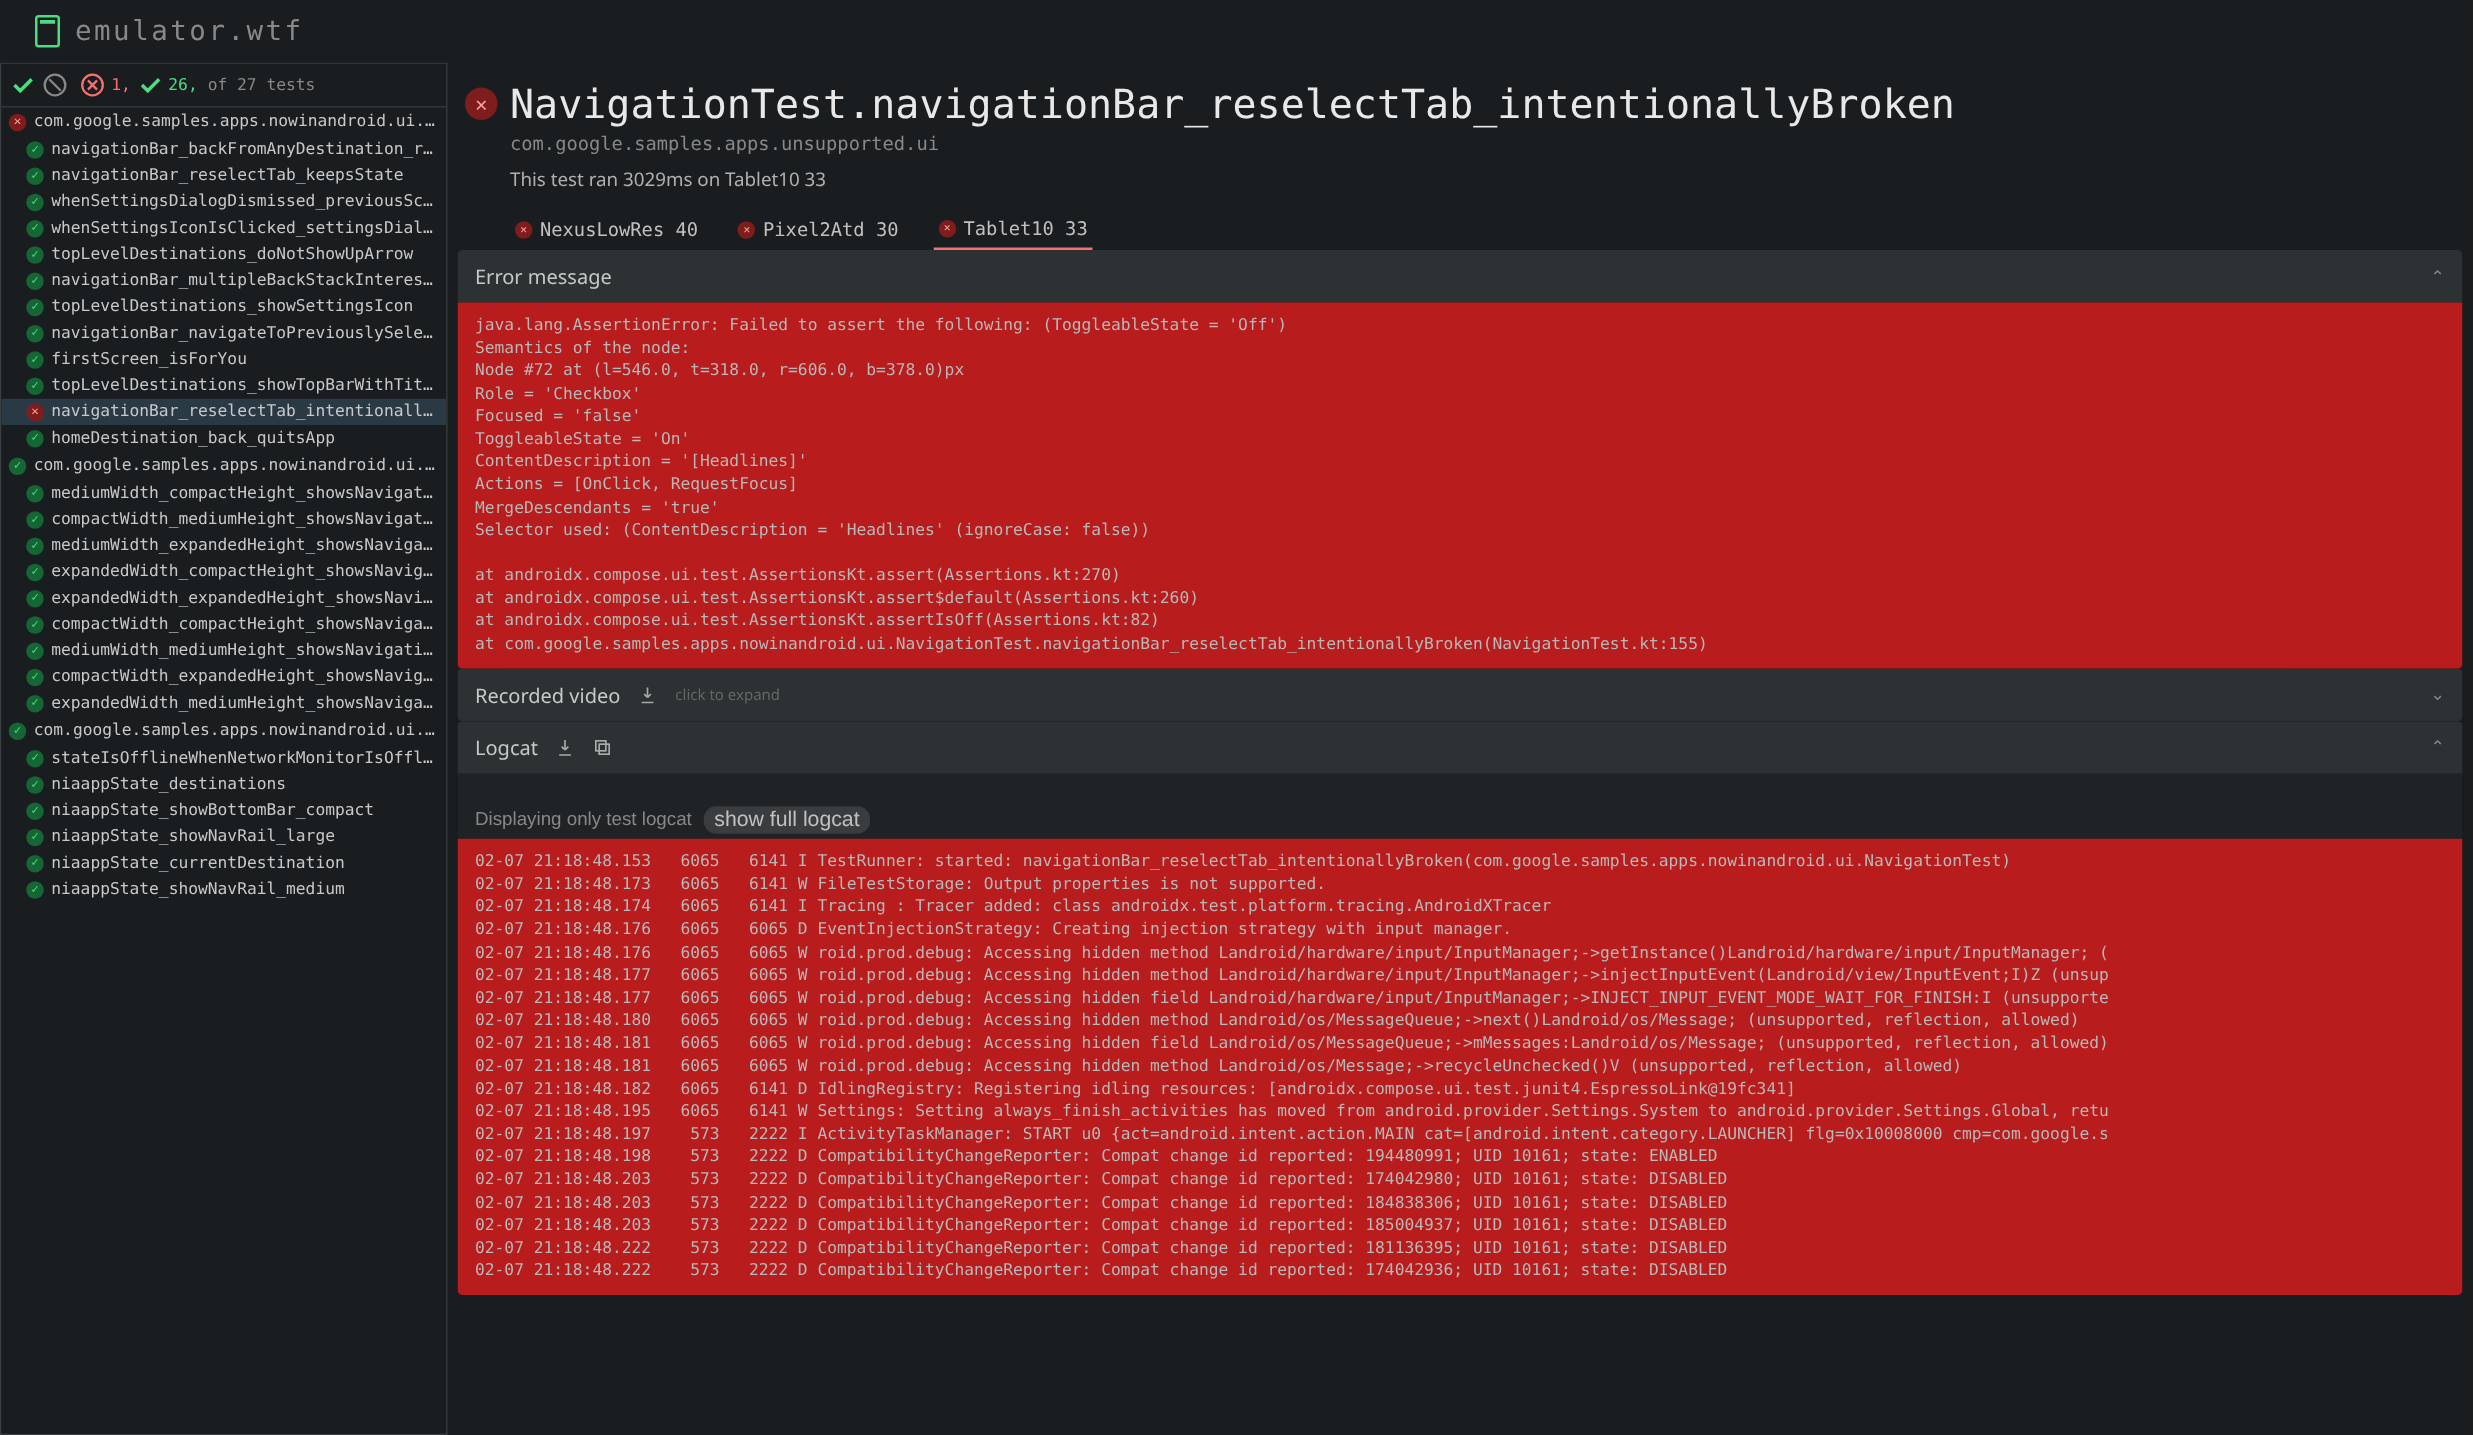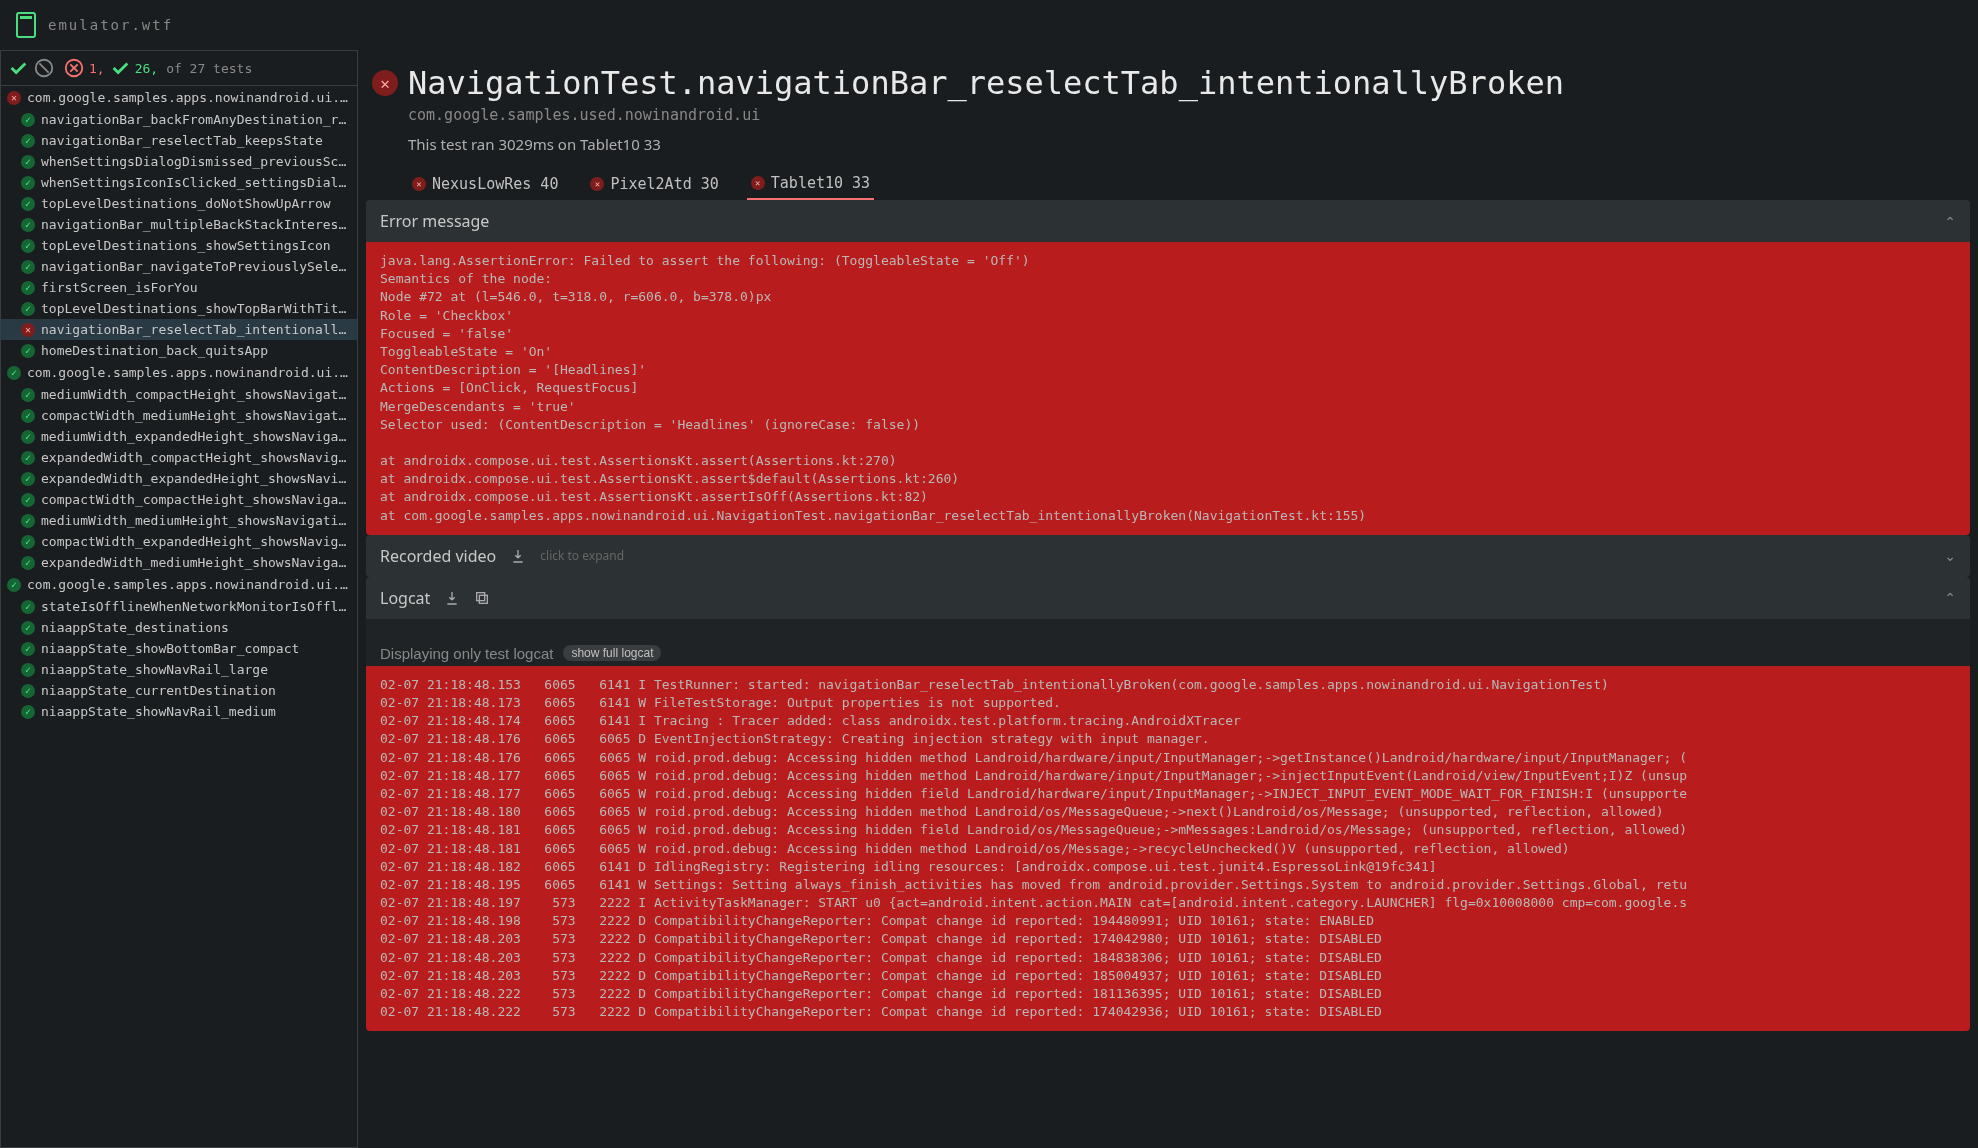--- a/index.html
+++ b/index.html
@@ -7,21 +7,21 @@
   background: #1a1d1f;
   color: #c8c8c8;
   font-family: 'Menlo', 'Consolas', monospace;
   font-size: 14px;
   overflow: hidden;
 }
 .app { display: flex; flex-direction: column; height: 100vh; }
 .header {
   display: flex; align-items: center; gap: 12px;
   padding: 12px 16px;
-  font-size: 14px; letter-spacing: 2px;
+  font-size: 22px; letter-spacing: 2px; margin-left: 12px;
 }
 .logo {
   width: 20px; height: 26px; border: 2px solid #4ade80; border-radius: 3px; position: relative;
 }
 .logo::after { content:''; position:absolute; top:2px; left:2px; right:2px; height:3px; background:#4ade80; }
 .brand { color: #888; }
 .content { display: flex; flex: 1; overflow: hidden; }
 .sidebar {
   width: 358px; border: 1px solid #3a3d3f; display: flex; flex-direction: column; overflow-y: auto;
   font-size: 13px;
@@ -47,21 +47,21 @@
 .tabs { display:flex; gap:24px; padding-left:42px; border-bottom: none;}
 .tab { display:flex; align-items:center; gap:6px; padding:6px 4px; color:#c0c0c0; cursor:pointer; font-size:15px;}
 .tab.active { border-bottom: 2px solid #f87171; }
 .tab-fail-dot { width:14px;height:14px;border-radius:50%;background:#7f1d1d;color:#fca5a5;display:flex;align-items:center;justify-content:center;font-size:9px;font-weight:bold;}
 .panel { margin-top:0; border-radius:4px; overflow:hidden;}
 .panel-head { background:#2c3133; padding:10px 14px; display:flex; align-items:center; justify-content:space-between; font-size:16px; font-family:system-ui; cursor:pointer;}
 .panel-head .left { display:flex; align-items:center; gap:14px;}
 .chev { color:#888; font-size:14px;}
 .hint { color:#666; font-size:12px;}
 .panel-body { background:#b91c1c; padding:10px 14px; font-family:monospace; font-size:13px; line-height:1.4; white-space:pre; color:#b8b8b8; overflow-x:auto;}
-.pill { background:#3a3d3f; border-radius:10px; padding:1px 8px; font-size:12px; color:#c0c0c0; cursor:pointer;}
+.pill { background:#3a3d3f; border-radius:10px; padding:1px 8px; font-size:17px; color:#c0c0c0; cursor:pointer;}
 .logcat-pre { color:#888; font-family:Liberation Sans, sans-serif; font-size:15px; display:flex; align-items:center; gap:10px; padding:26px 14px 4px; background:#1f2325;}
 .small-icon { width:16px;height:16px; color:#888; cursor:pointer; display:inline-flex; align-items:center; justify-content:center;}
 svg { width:100%; height:100%; }
 </style>
 </head>
 <body>
 
 <div class="app">
   <div class="header">
     <div class="logo"></div>
@@ -219,21 +219,21 @@
             <span class="tree-label">niaappState_showNavRail_medium</span>
           </div>
         </div>
     </div>
 
     <div class="main">
       <div class="title-row">
         <div class="big-fail">✕</div>
         <div class="test-title">NavigationTest.navigationBar_reselectTab_intentionallyBroken</div>
       </div>
-      <div class="pkg">com.google.samples.used.nowinandroid.ui</div>
+      <div class="pkg">com.google.samples.apps.unsupported.ui</div>
       <div class="run-info">This test ran 3029ms on Tablet10 33</div>
 
       <div class="tabs" id="device-tabs">
           <div class="tab">
             <div class="tab-fail-dot">✕</div>
             <span>NexusLowRes 40</span>
           </div>
           <div class="tab">
             <div class="tab-fail-dot">✕</div>
             <span>Pixel2Atd 30</span>

